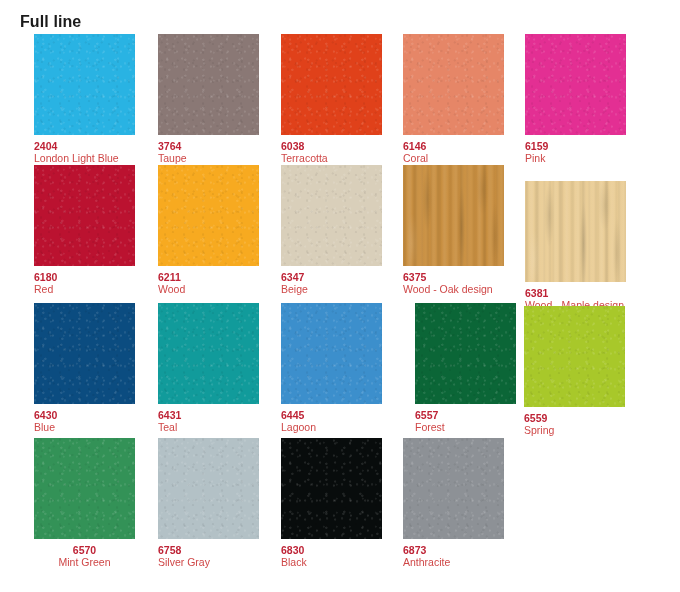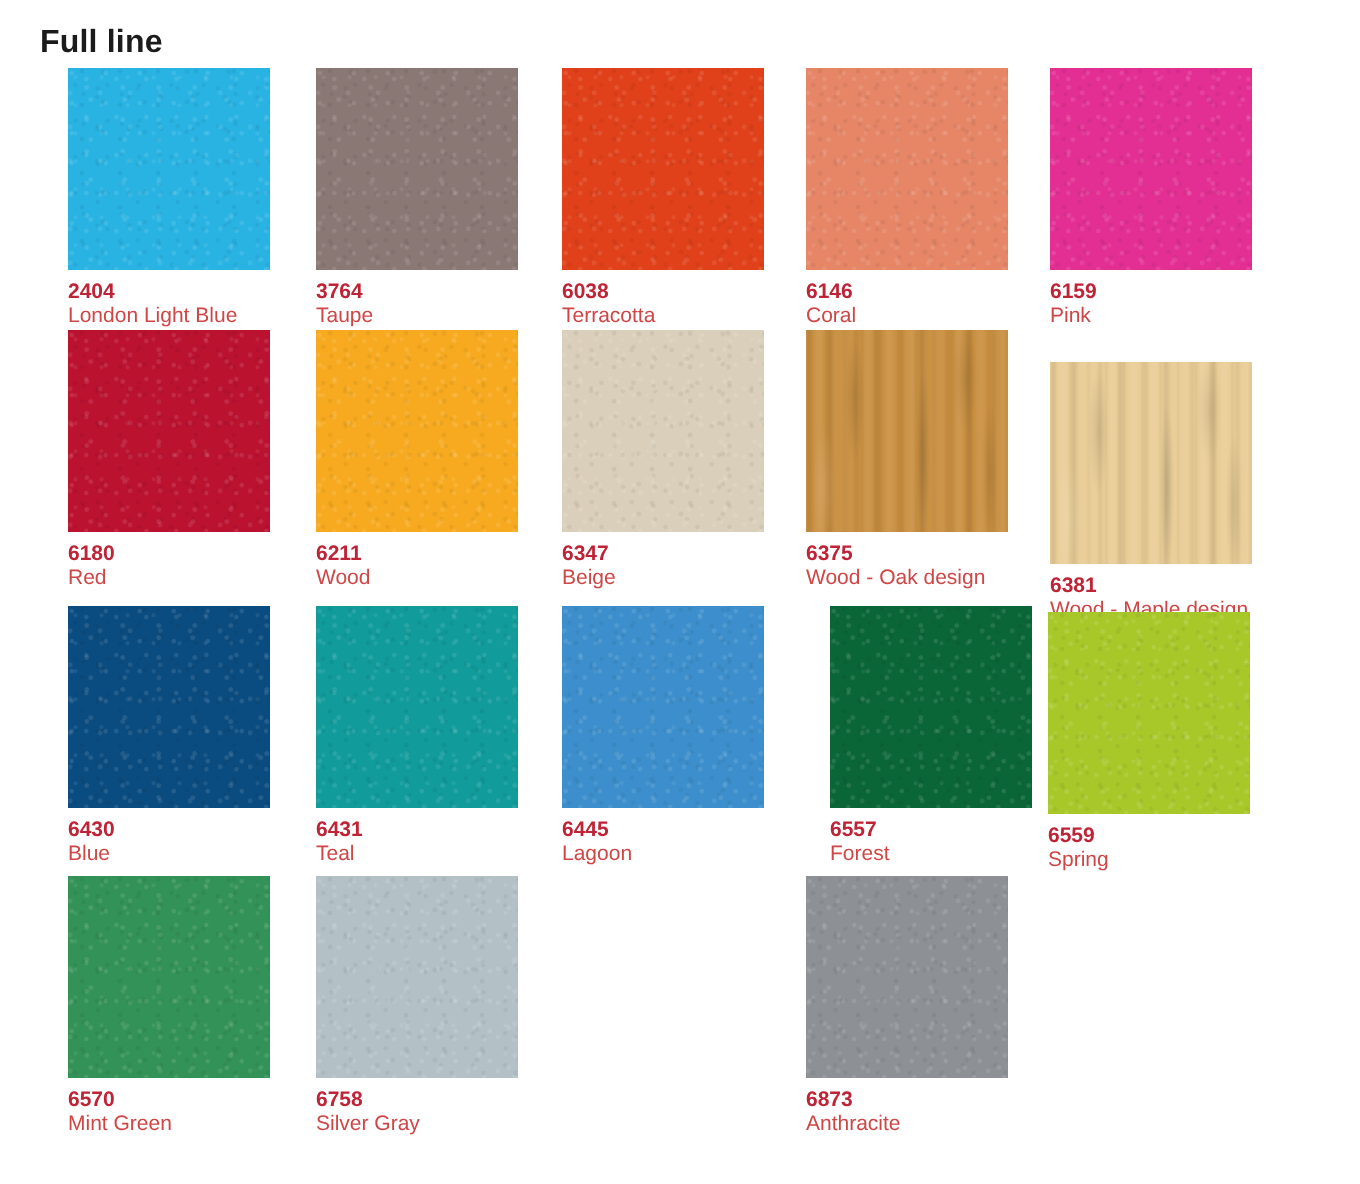--- a/index.html
+++ b/index.html
@@ -200,28 +200,33 @@
     <div class="swatch-cell" style="left: 415px; top: 303px;">
       <div class="swatch-chip grain" style="background-color: rgb(11, 102, 55);"></div>
       <div class="swatch-code">6557</div>
       <div class="swatch-name">Forest</div>
     </div>
     <div class="swatch-cell" style="left: 524px; top: 306px;">
       <div class="swatch-chip grain" style="background-color: rgb(168, 200, 42);"></div>
       <div class="swatch-code">6559</div>
       <div class="swatch-name">Spring</div>
     </div>
-    <div class="swatch-cell" style="left: 34px; top: 438px;">
+    <div class="swatch-cell" style="left: 34px; top: 438px; text-align: center;">
       <div class="swatch-chip grain" style="background-color: rgb(51, 146, 87);"></div>
       <div class="swatch-code">6570</div>
       <div class="swatch-name">Mint Green</div>
     </div>
     <div class="swatch-cell" style="left: 158px; top: 438px;">
       <div class="swatch-chip grain" style="background-color: rgb(179, 193, 198);"></div>
       <div class="swatch-code">6758</div>
       <div class="swatch-name">Silver Gray</div>
     </div>
+    <div class="swatch-cell" style="left: 281px; top: 438px;">
+      <div class="swatch-chip grain" style="background-color: rgb(8, 12, 12);"></div>
+      <div class="swatch-code">6830</div>
+      <div class="swatch-name">Black</div>
+    </div>
     <div class="swatch-cell" style="left: 403px; top: 438px;">
       <div class="swatch-chip grain" style="background-color: rgb(141, 145, 150);"></div>
       <div class="swatch-code">6873</div>
       <div class="swatch-name">Anthracite</div>
     </div>
   </div>
 
 </body></html>

